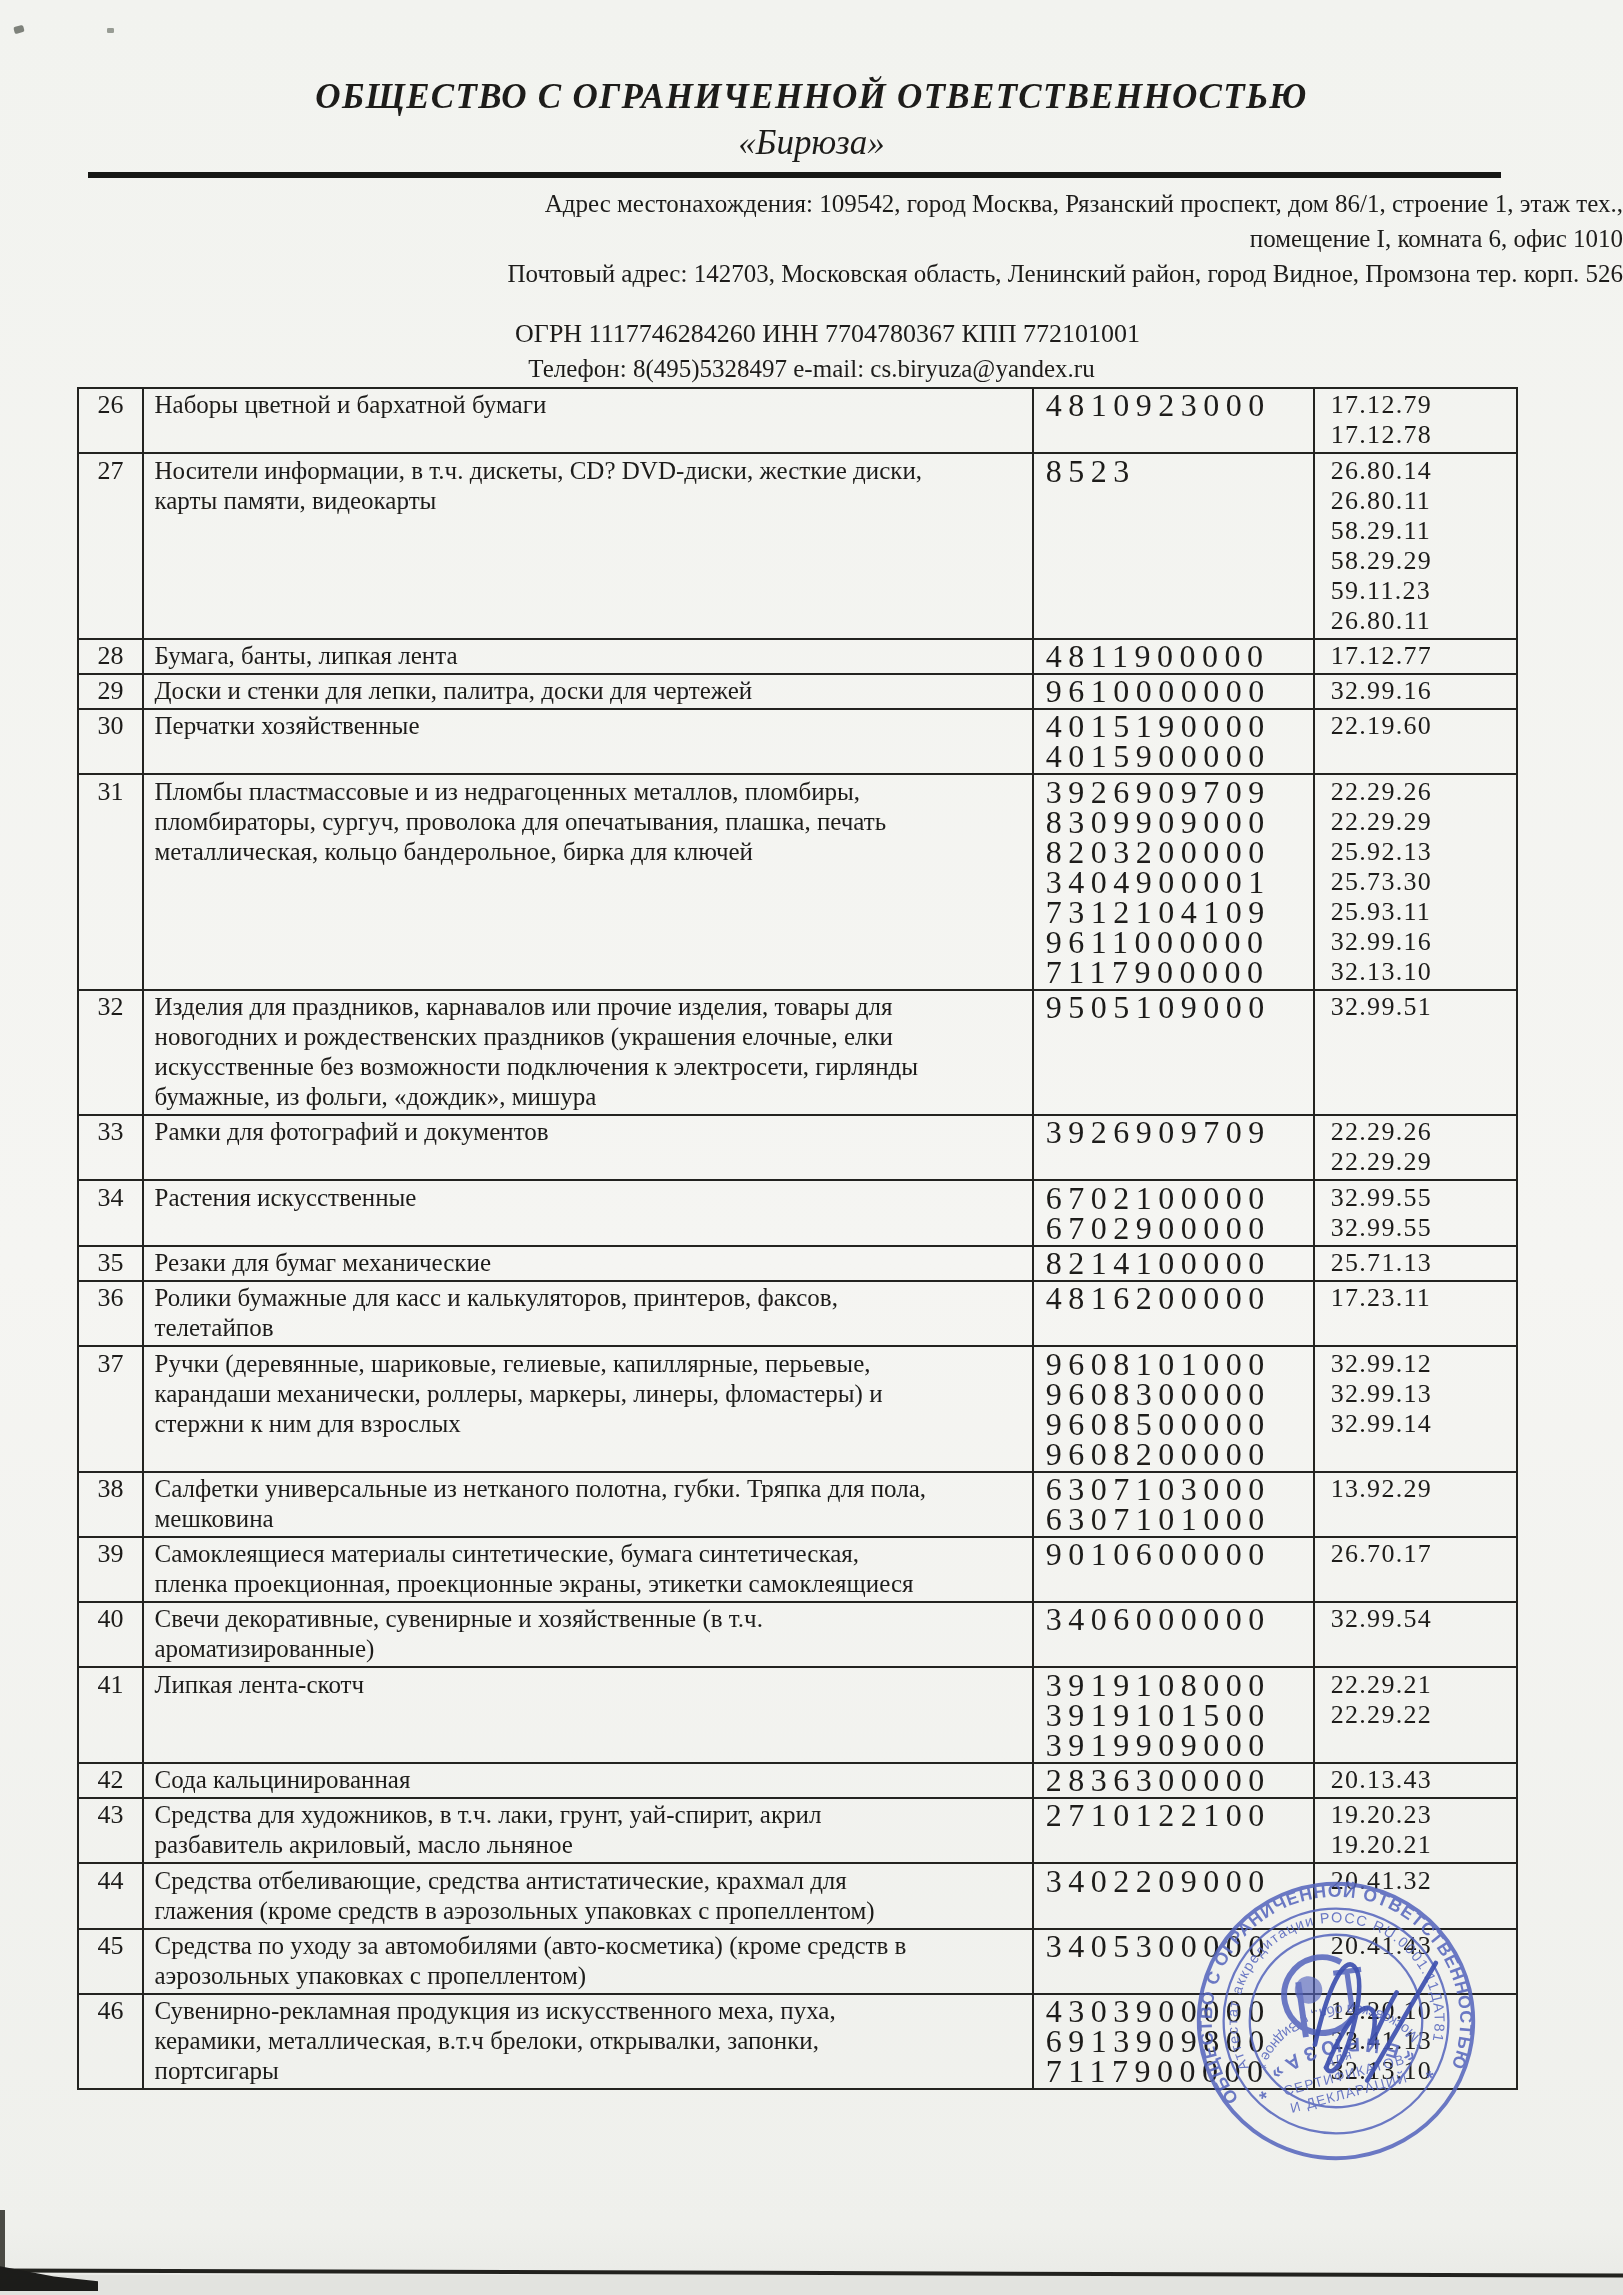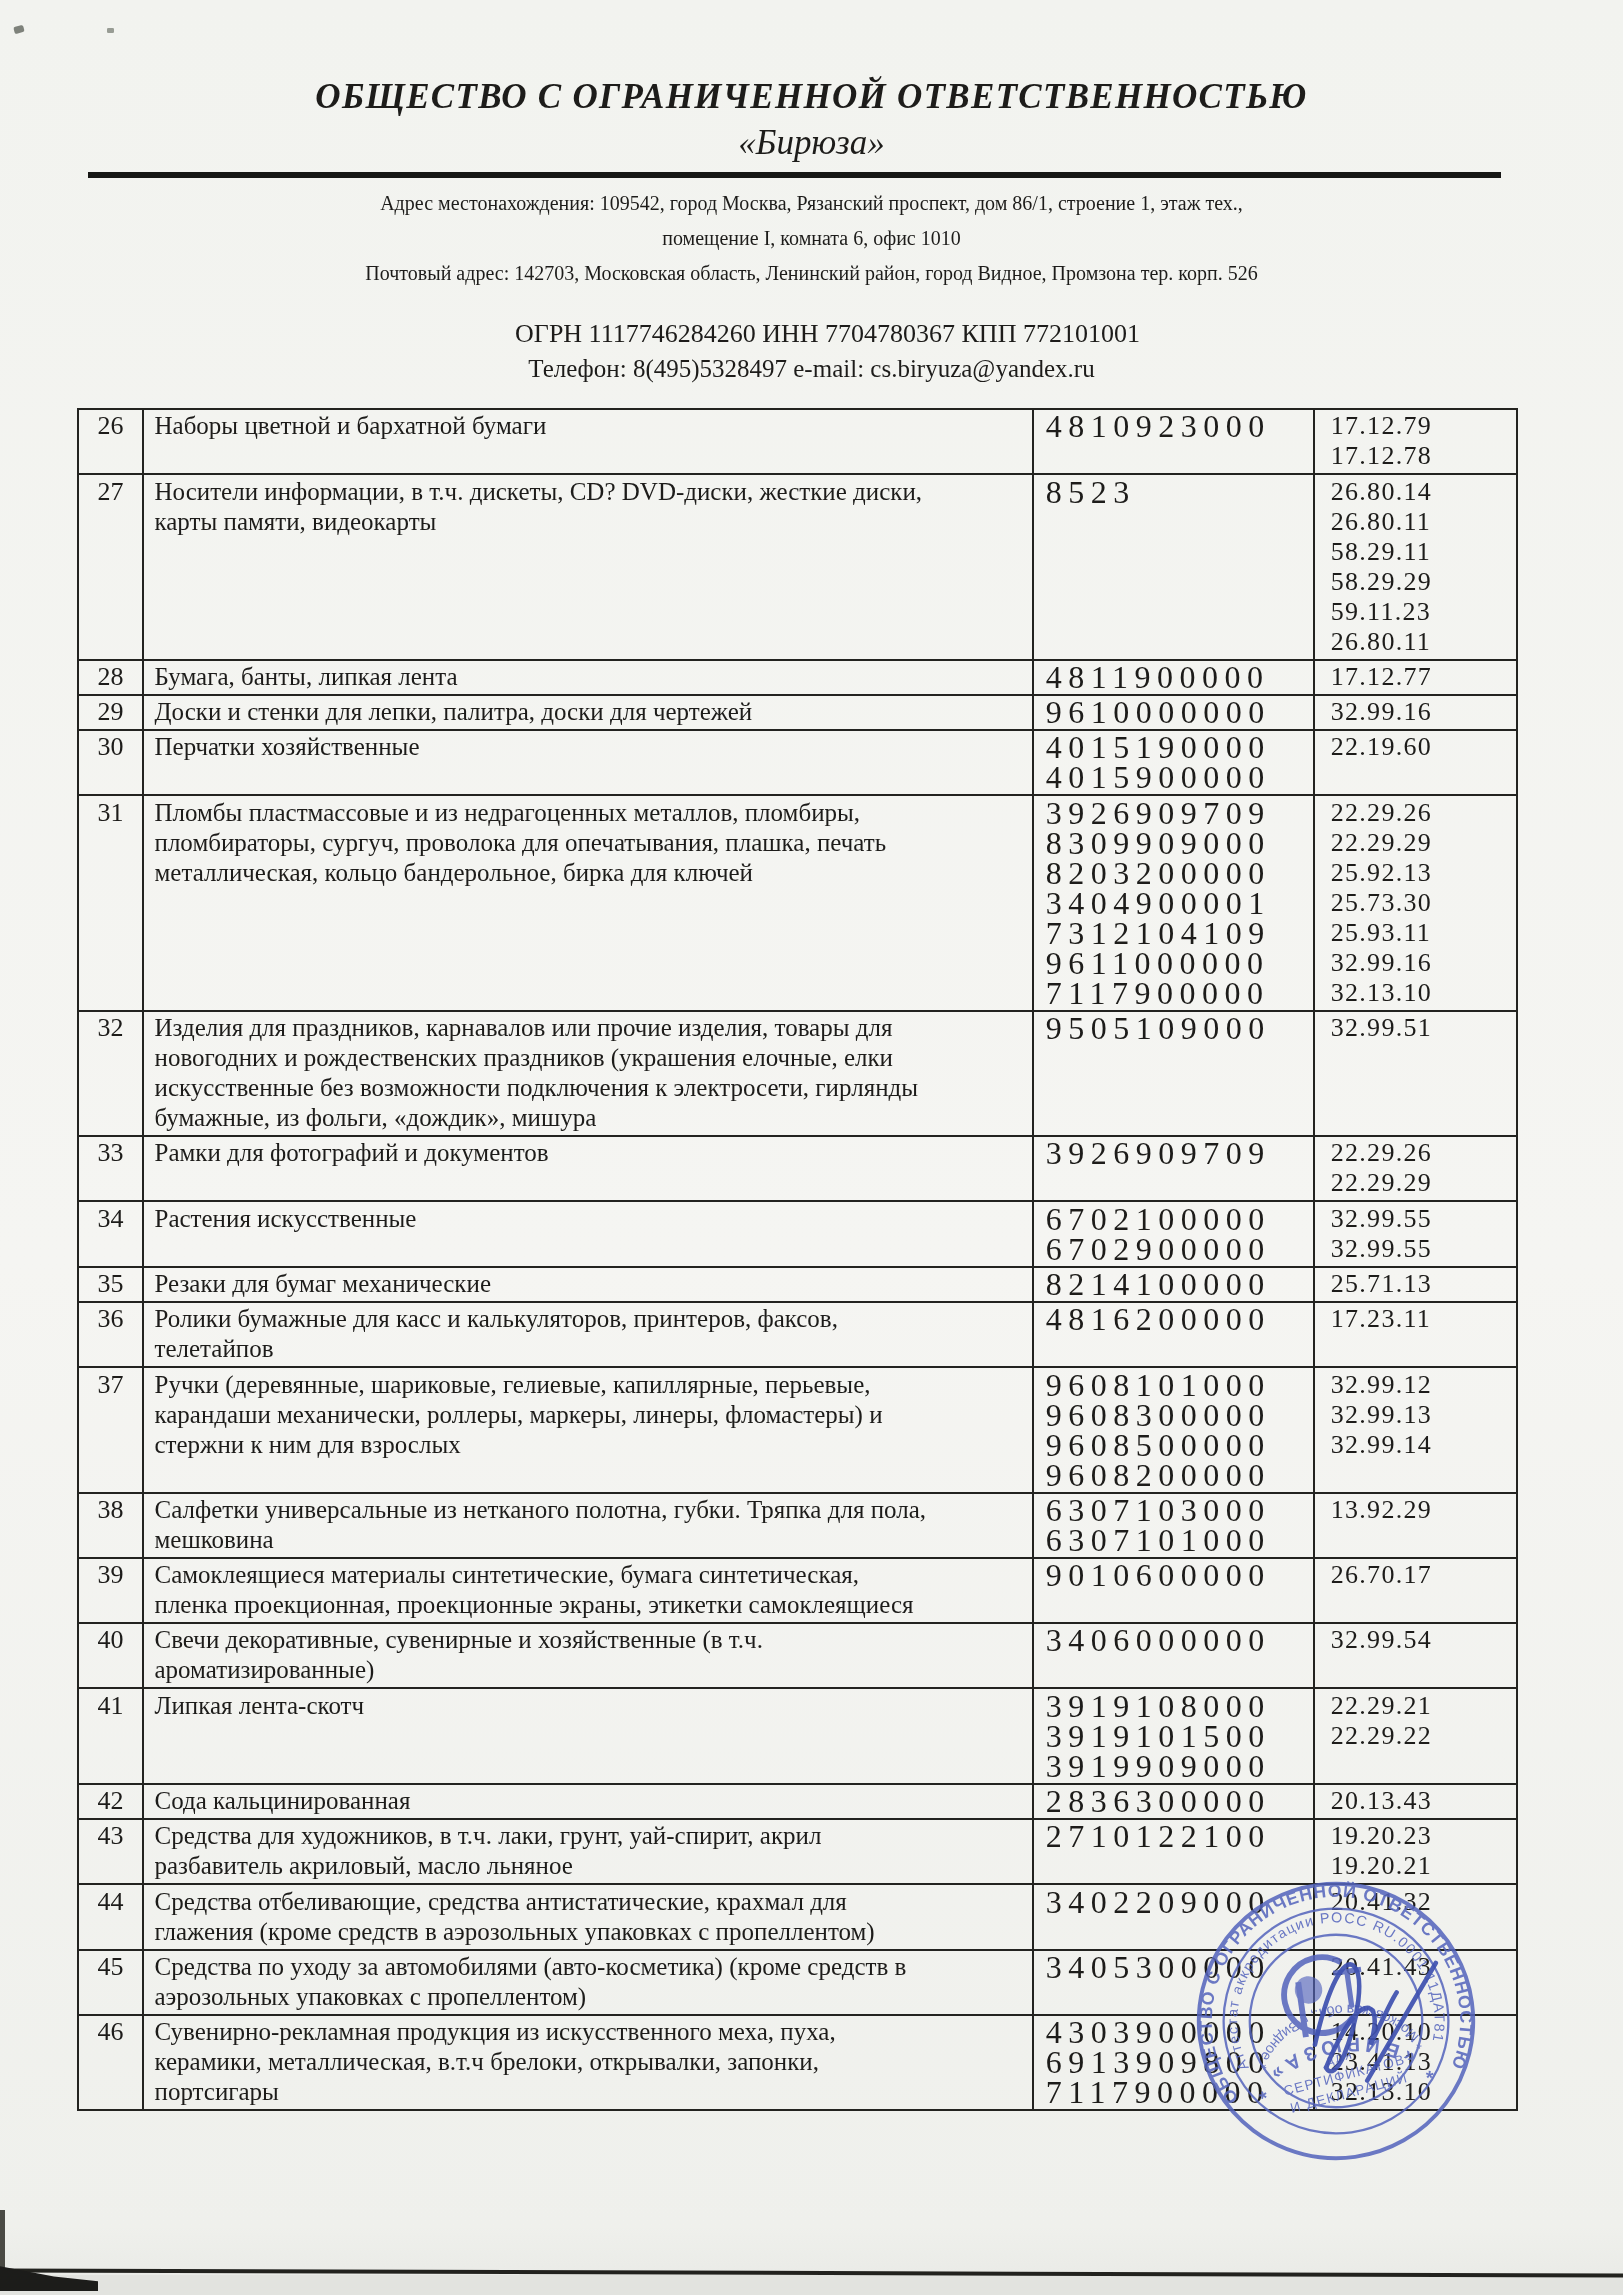--- a/index.html
+++ b/index.html
@@ -9,27 +9,27 @@
     font-family:"Liberation Serif", serif;color:#1d1c1a;
   }
   .speck{position:absolute;}
   .s1{left:14.4px;top:26px;width:9.8px;height:7.2px;background:#7e827b;border-radius:2px;transform:rotate(-15deg);}
   .s2{left:107px;top:27.5px;width:6.5px;height:5.9px;background:#989c94;border-radius:1.3px;}
 
   header{position:absolute;top:76px;left:0;width:1623px;text-align:center;}
   .company-type{font-size:35px;line-height:41px;font-weight:bold;font-style:italic;letter-spacing:1.3px;}
   .company-name{font-size:35px;line-height:41px;font-weight:normal;font-style:italic;margin-top:5.2px;}
   .rule{height:5.9px;background:#17171500;background:#171715;margin:9.2px 122px 0 88px;}
-  .addr{font-size:20px;line-height:35px;}
+  .addr{font-size:25px;line-height:35px;text-align:right;}
   .addr-first{margin-top:7.9px;}
   .reg{font-size:26px;line-height:35px;margin-top:25px;margin-left:32px;}
   .contact{font-size:25px;line-height:35px;}
 
   table.products{
-    position:absolute;top:408px;left:77px;width:1439px;
+    position:absolute;top:387px;left:77px;width:1439px;
     border-collapse:collapse;table-layout:fixed;border:2.6px solid #1e1e1c;
   }
   td{border:2px solid #232320;vertical-align:top;font-size:25px;line-height:30px;padding:1.3px 7.9px 2px 10.5px;}
   td.c-num{text-align:center;font-size:26px;padding:1.3px 2.6px 2px 2.6px;}
   td.c-desc{white-space:pre-line;}
   td.c-code{white-space:pre-line;font-size:32px;letter-spacing:6.5px;padding-left:11.8px;}
   td.c-class{white-space:pre-line;font-size:26px;letter-spacing:1.3px;padding-left:15.7px;}
 
   .stamp{position:absolute;left:1189px;top:1874px;width:294px;height:294px;opacity:.86;}
   .stamp svg{width:100%;height:100%;}

